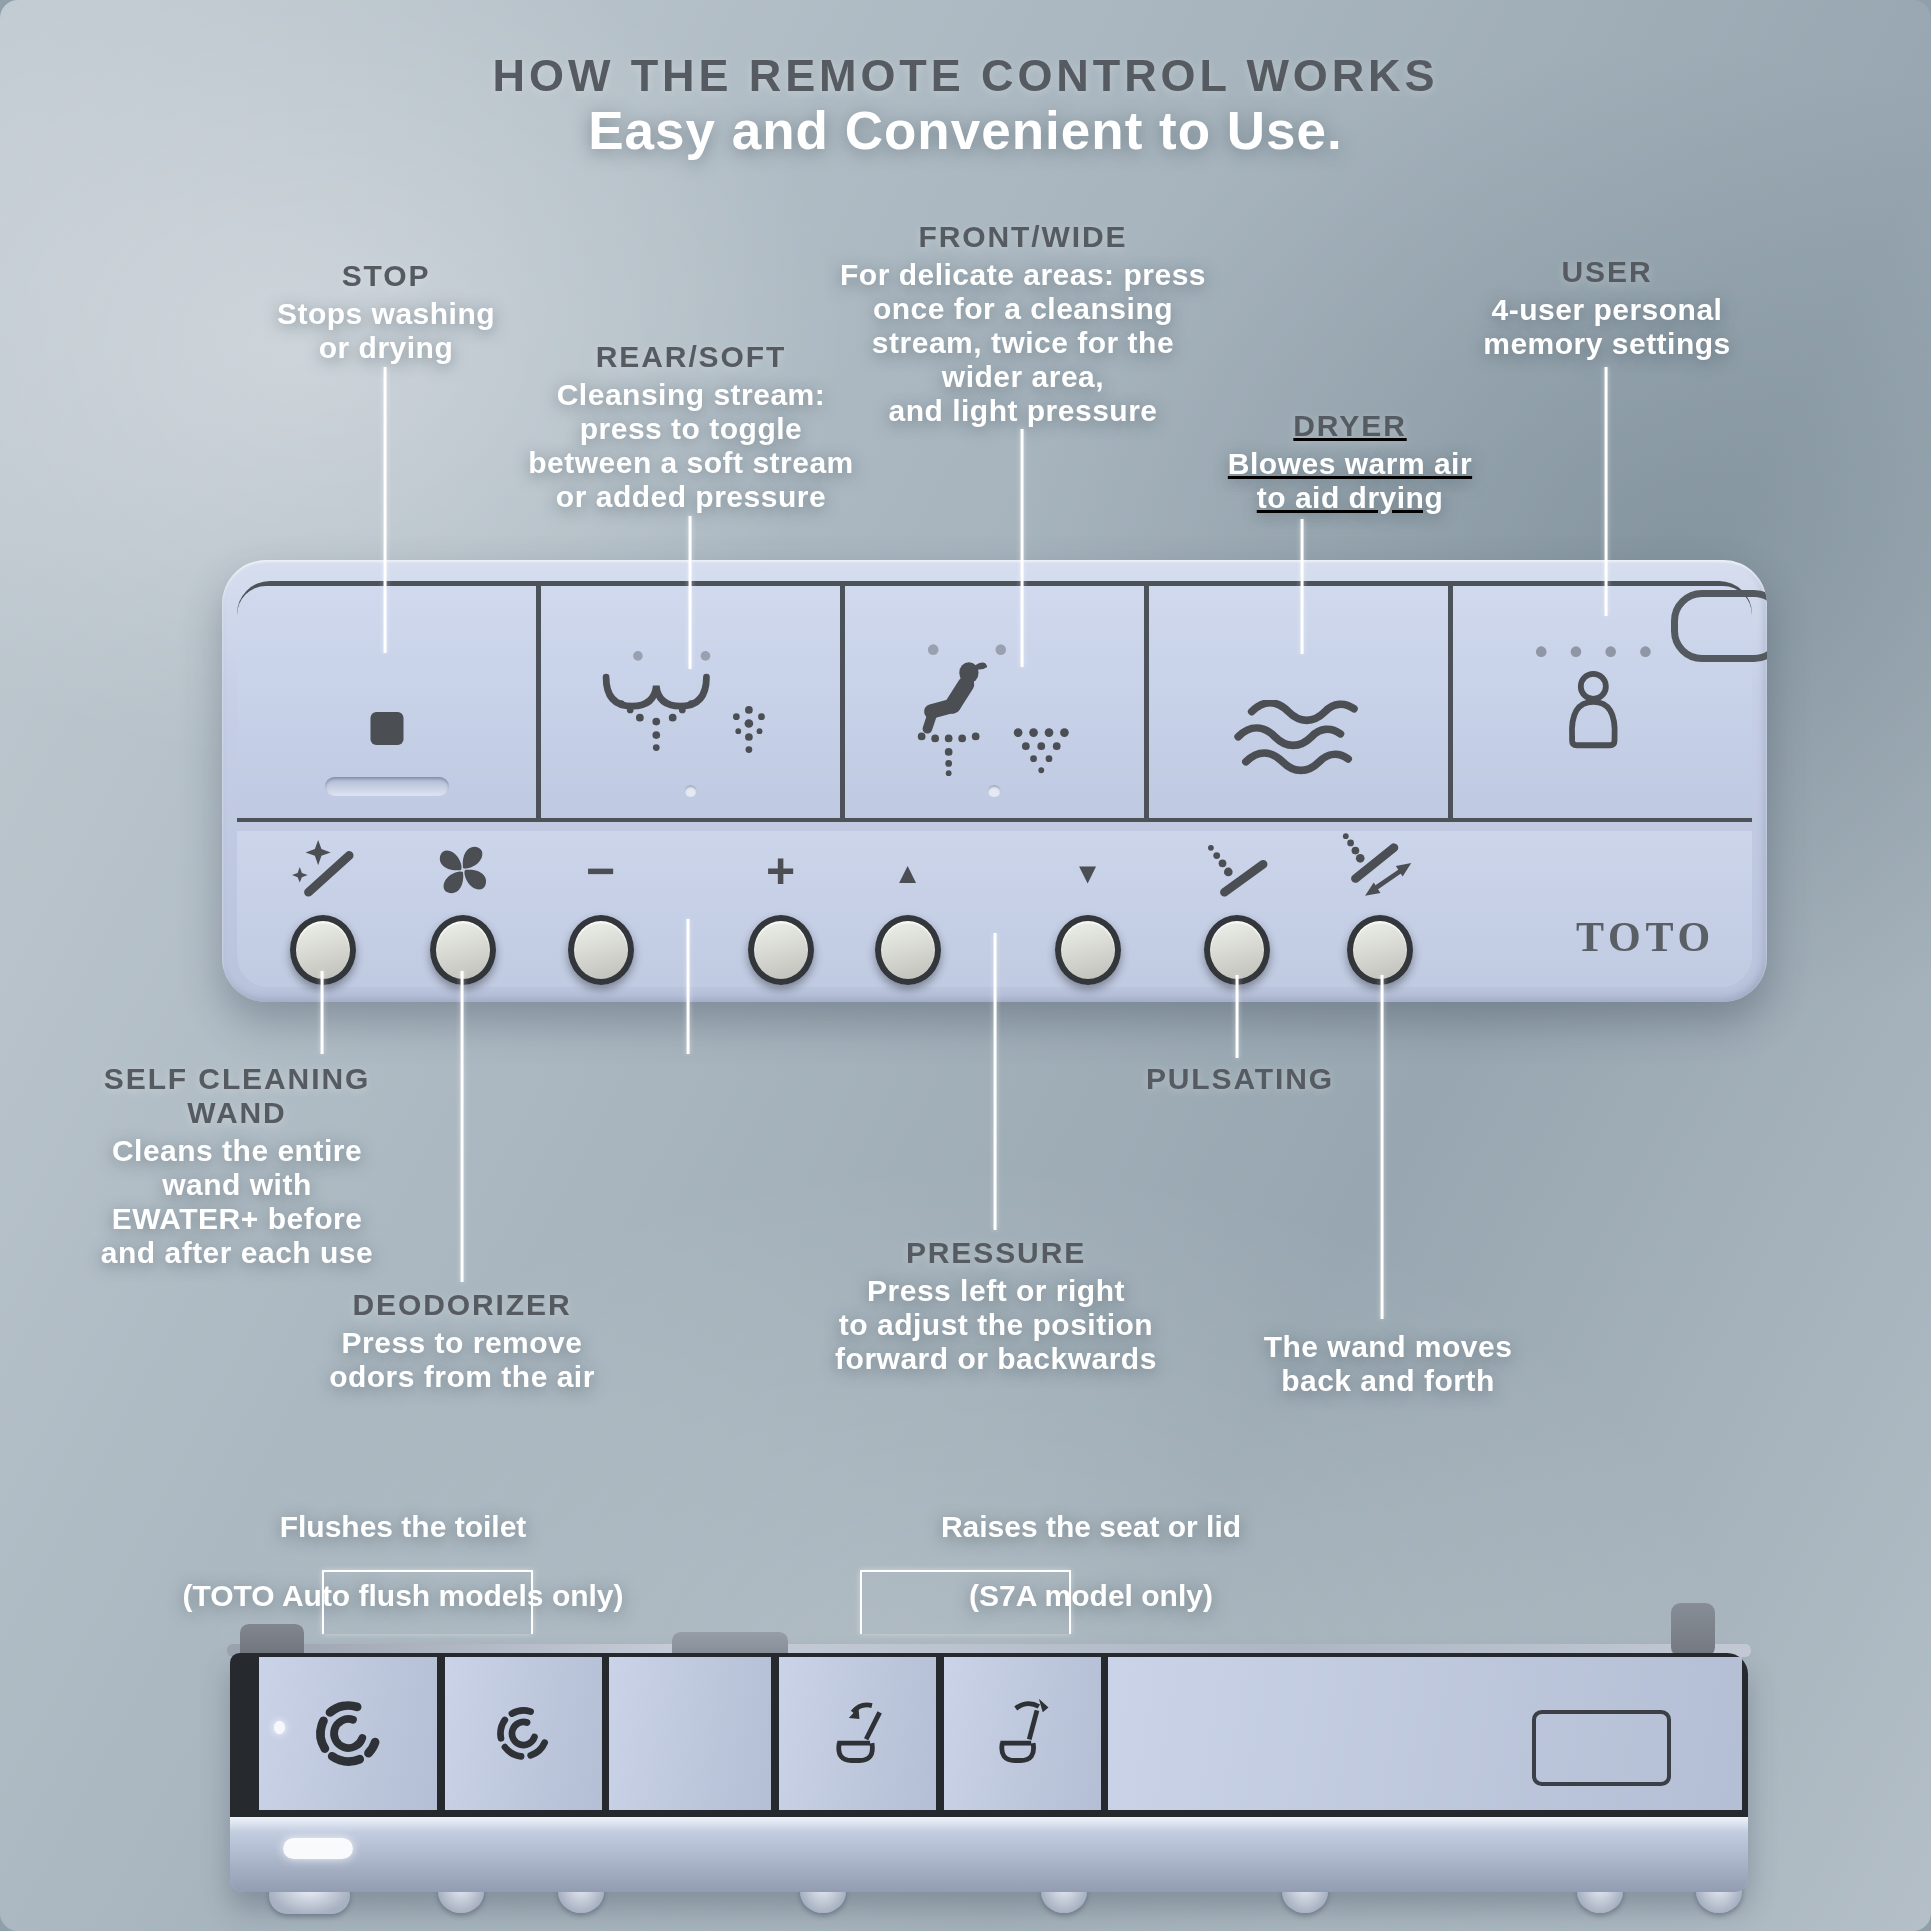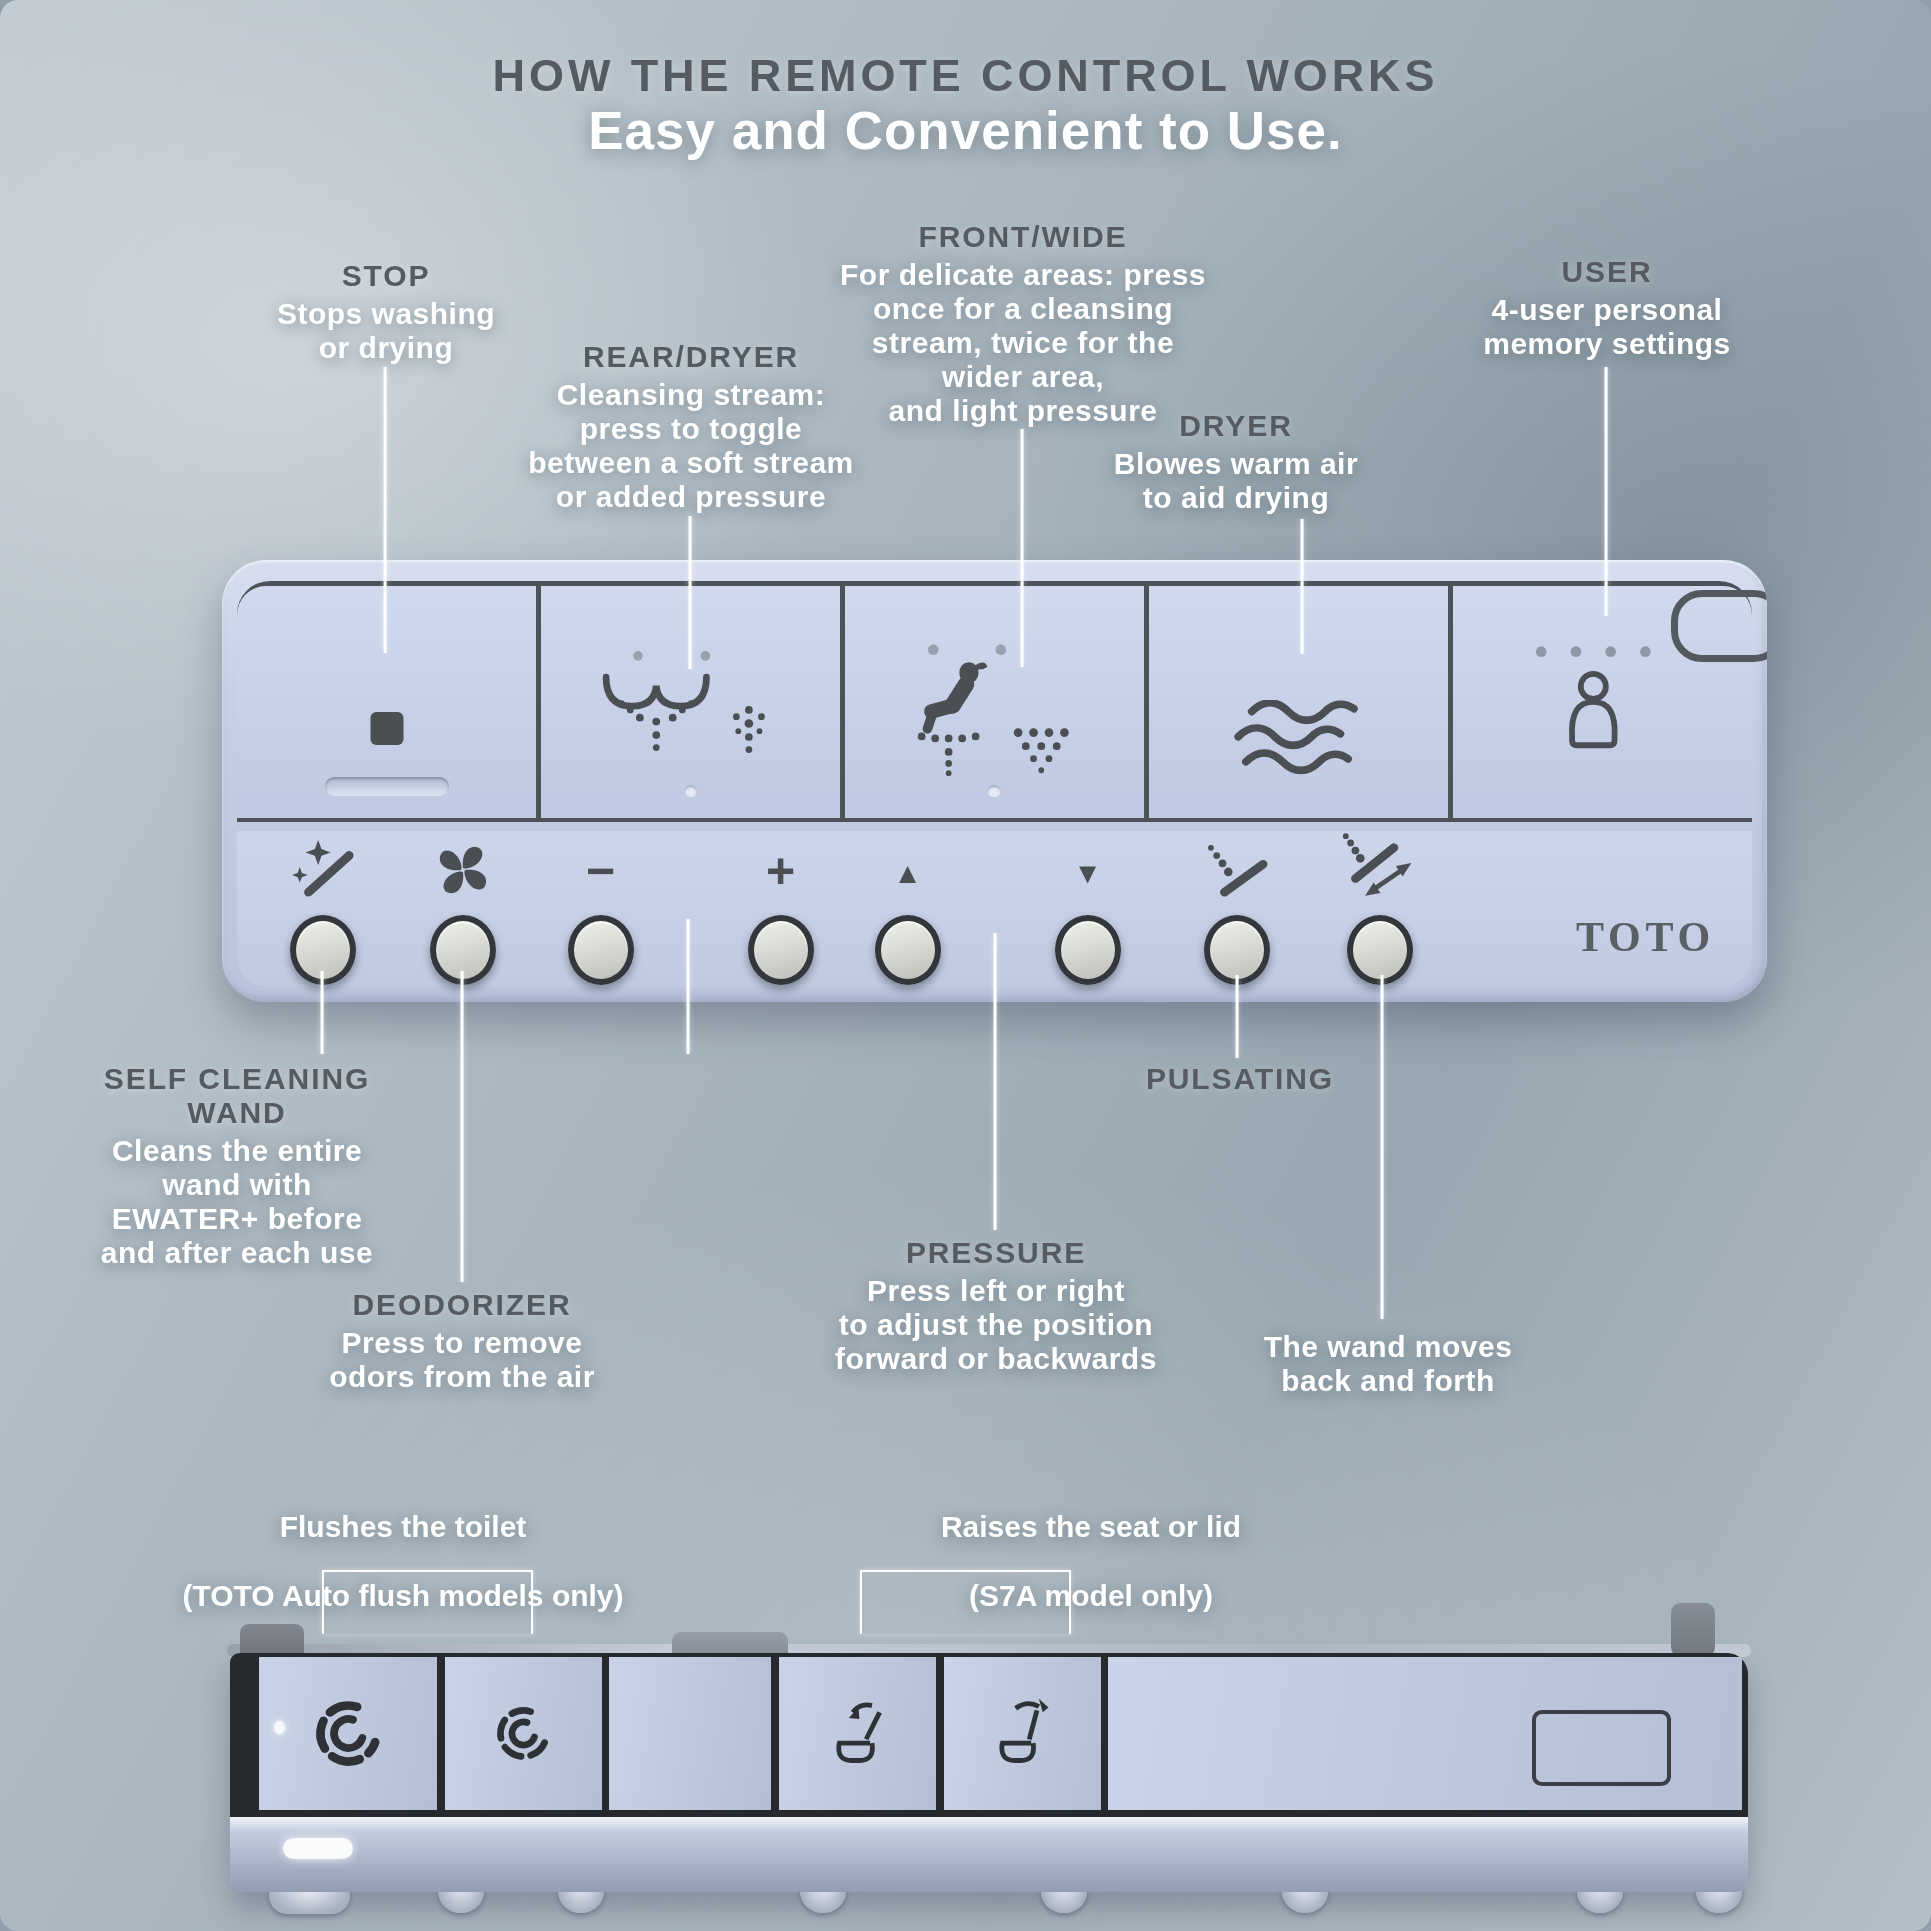--- a/index.html
+++ b/index.html
@@ -93,35 +93,35 @@
 
   <div class="page-title">HOW THE REMOTE CONTROL WORKS</div>
   <div class="page-sub">Easy and Convenient to Use.</div>
 
   <div class="co" style="left:386px;top:259px;">
     <div class="t">STOP</div>
     <div class="d">Stops washing
 or drying</div>
   </div>
   <div class="co" style="left:691px;top:340px;">
-    <div class="t">REAR/DRYER</div>
+    <div class="t">REAR/SOFT</div>
     <div class="d">Cleansing stream:
 press to toggle
 between a soft stream
 or added pressure</div>
   </div>
   <div class="co" style="left:1023px;top:220px;">
     <div class="t">FRONT/WIDE</div>
     <div class="d">For delicate areas: press
 once for a cleansing
 stream,  twice for the
 wider area,
 and light pressure</div>
   </div>
-  <div class="co" style="left:1236px;top:409px;">
+  <div class="co" style="left:1350px;top:409px;text-decoration:underline;">
     <div class="t">DRYER</div>
     <div class="d">Blowes warm air
 to aid drying</div>
   </div>
   <div class="co" style="left:1607px;top:255px;">
     <div class="t">USER</div>
     <div class="d">4-user personal
 memory settings</div>
   </div>
 

